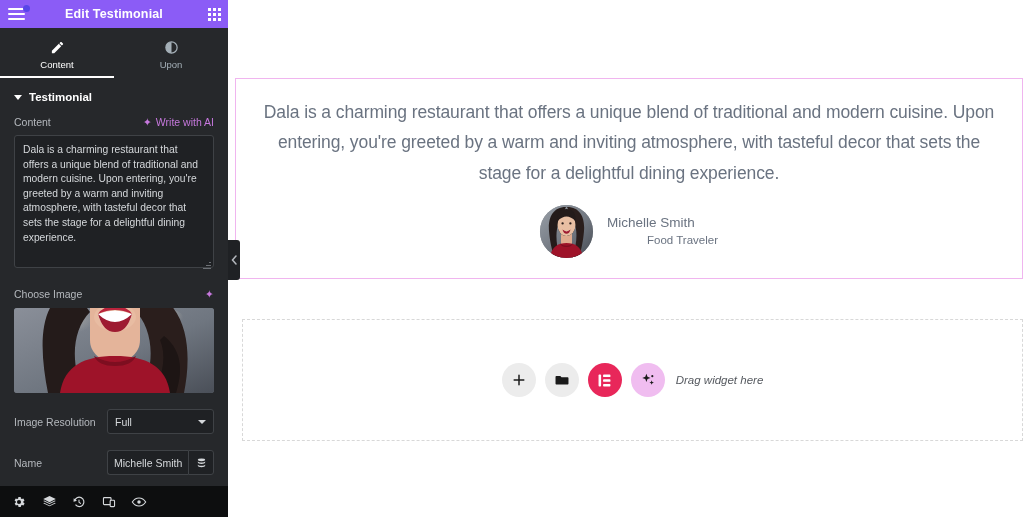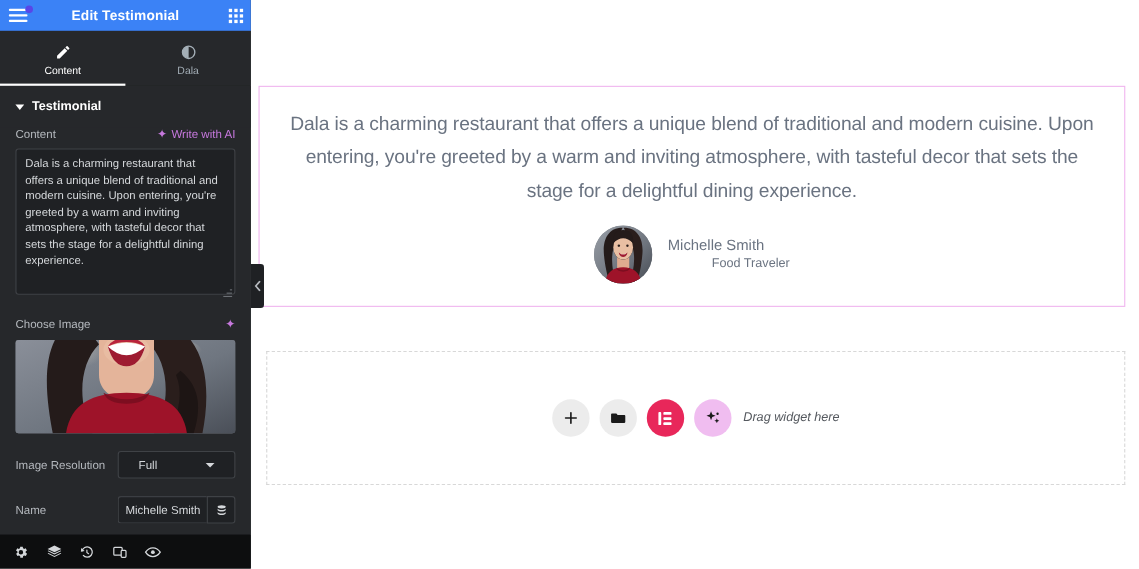--- a/index.html
+++ b/index.html
@@ -13,21 +13,21 @@
 
   
   .panel {
     width: 228px; height: 517px;
     background: #1f2124;
     display: flex; flex-direction: column;
     position: relative; z-index: 5;
     flex: 0 0 228px;
   }
   .panel-header {
-    height: 28px; background: #3b82f6;
+    height: 28px; background: #8b5cf6;
     display: flex; align-items: center; justify-content: space-between;
     padding: 0 7px; position: relative;
   }
   .hamburger { position: relative; width: 22px; height: 16px; cursor: pointer; }
   .hamburger i {
     display: block; position: absolute; left: 1px; width: 17px; height: 2px;
     background: #ffffff; border-radius: 1px;
   }
   .hamburger i:nth-child(1) { top: 2px; }
   .hamburger i:nth-child(2) { top: 7px; }
@@ -109,21 +109,21 @@
   .field-row {
     display: flex; align-items: center; justify-content: space-between;
     margin-top: 16px;
   }
   .field-row .lbl { flex: 0 0 auto; }
   .select {
     width: 107px; height: 25px; background: #1f2124;
     border: 1px solid #3f4246; border-radius: 3px;
     color: #d5d8db; font-size: 10.5px;
     display: flex; align-items: center; justify-content: space-between;
-    padding: 0 18px; cursor: pointer;
+    padding: 0 7px; cursor: pointer;
   }
   .caret-sm { width: 0; height: 0; border-left: 4px solid transparent;
     border-right: 4px solid transparent; border-top: 4px solid #d5d8db; }
   .input-group { display: flex; width: 107px; height: 25px; }
   .text-input {
     flex: 1; background: #1f2124; border: 1px solid #3f4246;
     border-right: none; border-radius: 3px 0 0 3px;
     color: #d5d8db; font-size: 10.5px; padding: 0 6px; outline: none;
     font-family: "Liberation Sans", sans-serif; min-width: 0;
   }
@@ -242,21 +242,21 @@
         <svg width="15" height="15" viewBox="0 0 24 24">
           <path fill="#ffffff" d="M3 17.2V21h3.8L17.9 9.9l-3.8-3.8L3 17.2zM20.7 7.1c.4-.4.4-1 0-1.4l-2.4-2.4c-.4-.4-1-.4-1.4 0l-1.8 1.8 3.8 3.8 1.8-1.8z"></path>
         </svg>
         <span>Content</span>
       </div>
       <div class="tab">
         <svg width="15" height="15" viewBox="0 0 24 24">
           <circle cx="12" cy="12" r="9" fill="none" stroke="#a4afb7" stroke-width="2"></circle>
           <path fill="#a4afb7" d="M12 3a9 9 0 0 0 0 18V3z"></path>
         </svg>
-        <span>Dala</span>
+        <span>Upon</span>
       </div>
     </div>
 
     <div class="panel-body">
 
       <div class="section-head">
         <span class="caret-dn"></span>
         <span>Testimonial</span>
       </div>
 

